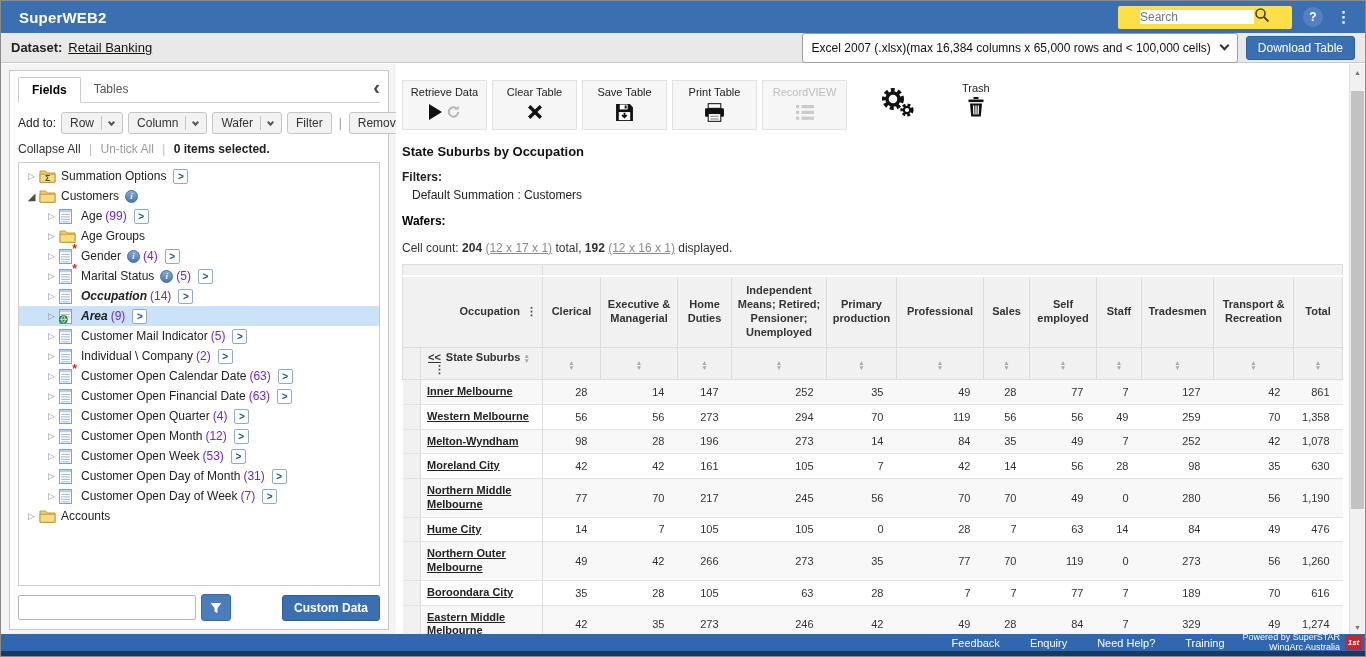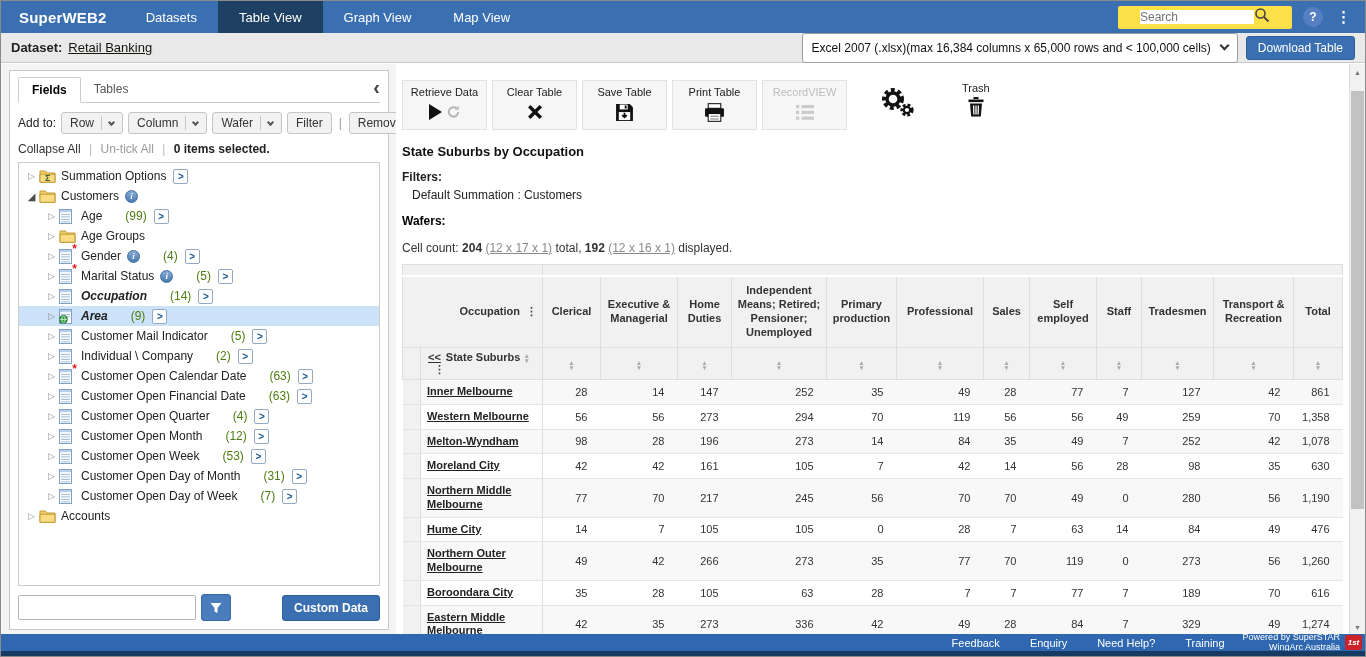--- a/index.html
+++ b/index.html
@@ -50,21 +50,21 @@
 .tree-row{display:flex;align-items:center;height:20px;font-size:12px;color:#222;padding-left:5px;cursor:pointer;white-space:nowrap}
 .tree-row.indent1{padding-left:25px}
 .tree-row.selected{background:#cbe2f8}
 .expander{width:15px;text-align:center;color:#909090;font-size:9px;flex:none}
 .expander.down{color:#4a4a4a;font-size:10px}
 .tico{width:19px;display:inline-flex;align-items:center;position:relative;flex:none}
 .star{position:absolute;right:1px;top:-7px;color:#e02020;font-weight:bold;font-size:12px}
 .tlabel{margin-left:3px}
 .tlabel.italic{font-style:italic;font-weight:bold}
 .info{width:13px;height:13px;border-radius:50%;background:linear-gradient(#86abd6,#4a7ab0);border:1px solid #3e6da0;color:#fff;font-size:9px;font-style:italic;font-weight:bold;font-family:"Liberation Serif",serif;display:inline-flex;align-items:center;justify-content:center;margin-left:6px;flex:none}
-.count{color:#4d7c0f;margin-left:23px}
+.count{color:#6d28d9;margin-left:3px}
 .action{width:15px;height:15px;border:1px solid #93a9c4;border-radius:2px;color:#16588e;font-size:10px;font-weight:bold;display:inline-flex;align-items:center;justify-content:center;margin-left:7px;background:#fff;flex:none}
 .sidebar-bottom{display:flex;align-items:center;margin-top:8px}
 .filter-input{width:178px;height:25px;border:1px solid #b5b5b5;border-radius:2px;padding:0 5px;font-size:12px;font-family:"Liberation Sans",sans-serif}
 .funnel-btn{width:30px;height:27px;background:#4a7dbb;border:1px solid #3a6aa6;border-radius:3px;margin-left:5px;display:flex;align-items:center;justify-content:center;cursor:pointer}
 .custom-data{margin-left:auto;background:#3a70b2;color:#fff;font-size:12px;font-weight:bold;padding:5px 11px;border-radius:3px;border:1px solid #2f5d96;cursor:pointer}
 
 
 .main{position:absolute;left:395px;top:0;right:16px;bottom:0;background:#fff;display:flex;flex-direction:column;overflow:hidden}
 .toolbar{display:flex;align-items:flex-start;padding:16px 0 0 6px;flex:none}
 .tb-box{width:85px;height:50px;background:#f6f6f6;border:1px solid #e2e2e2;margin-right:5px;display:flex;flex-direction:column;align-items:center;justify-content:space-between;padding:5px 2px 6px 2px;font-size:11px;color:#222;cursor:pointer}
@@ -115,26 +115,20 @@
 .f-link{cursor:pointer}
 .f-powered{margin-left:18px;text-align:right;font-size:9px;line-height:1.1;margin-right:5px}
 .f-logo{width:17px;height:15px;background:#cc2229;color:#fff;font-size:8px;font-style:italic;font-weight:bold;display:flex;align-items:center;justify-content:center;margin-right:3px;border-radius:2px}
 .bottom-strip{position:absolute;bottom:0;height:5px;left:0;right:0;background:#173a63}
 </style>
 </head>
 <body>
 
 <div class="navbar">
   <div class="brand">SuperWEB2</div>
-  <div class="nav-items">
-      <div class="nav-item">Datasets</div>
-      <div class="nav-item active">Table View</div>
-      <div class="nav-item">Graph View</div>
-      <div class="nav-item">Map View</div>
-    </div>
   <div class="nav-right">
     <div class="searchbox">
       <input placeholder="Search" style="">
       <span><svg width="16" height="16" viewBox="0 0 16 16">
             <circle cx="6.5" cy="6.5" r="4.5" fill="none" stroke="#444" stroke-width="1.6"></circle>
             <line x1="10" y1="10" x2="14.5" y2="14.5" stroke="#444" stroke-width="1.8"></line>
           </svg></span>
     </div>
     <div class="help-circle">?</div>
     <div class="kebab">⋮</div>
@@ -832,21 +826,21 @@
               <td class="val">189</td>
               <td class="val">70</td>
               <td class="val">616</td>
             </tr>
             <tr>
               <td class="gutter"></td>
               <th class="rlabel"><span>Eastern Middle Melbourne</span></th>
               <td class="val">42</td>
               <td class="val">35</td>
               <td class="val">273</td>
-              <td class="val">336</td>
+              <td class="val">246</td>
               <td class="val">42</td>
               <td class="val">49</td>
               <td class="val">28</td>
               <td class="val">84</td>
               <td class="val">7</td>
               <td class="val">329</td>
               <td class="val">49</td>
               <td class="val">1,274</td>
             </tr>
           </tbody>

